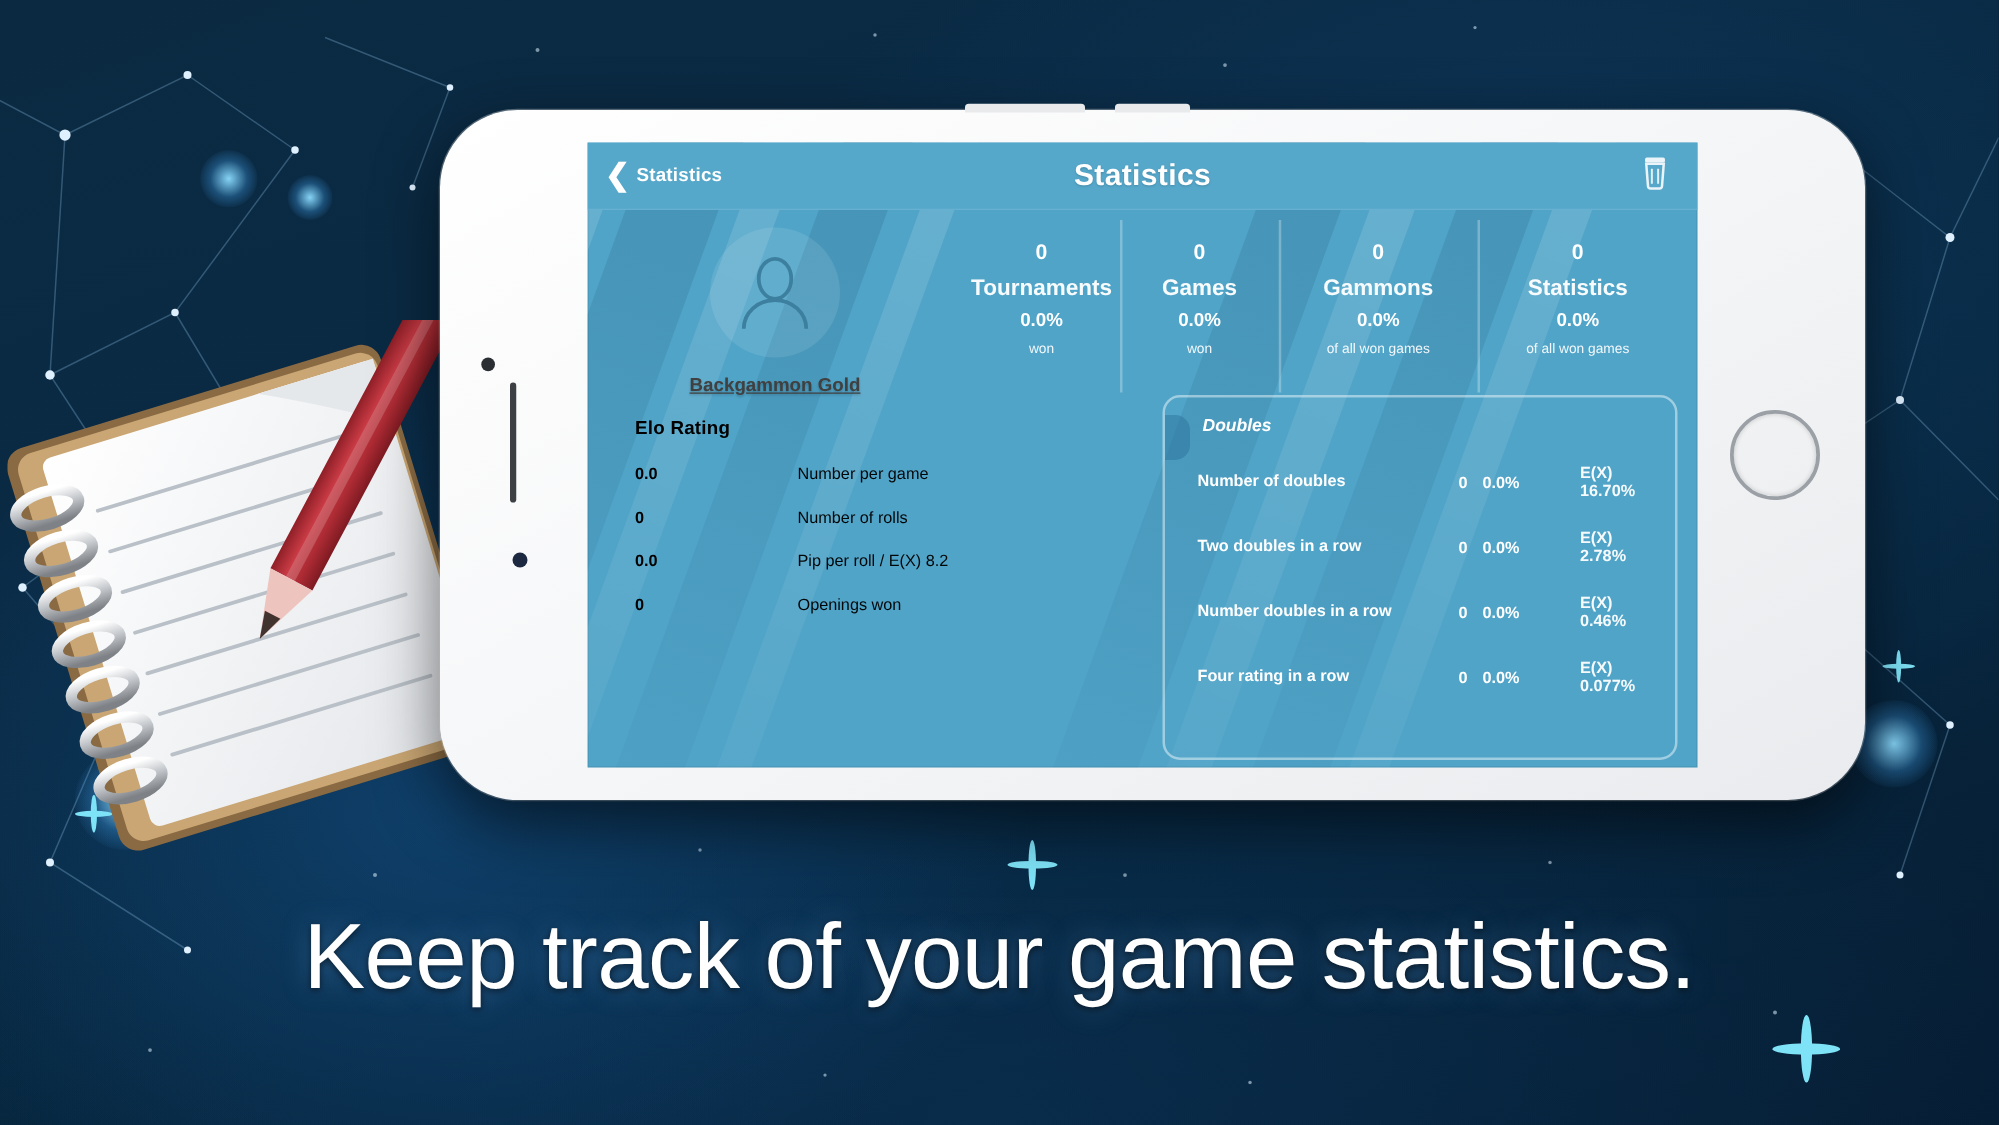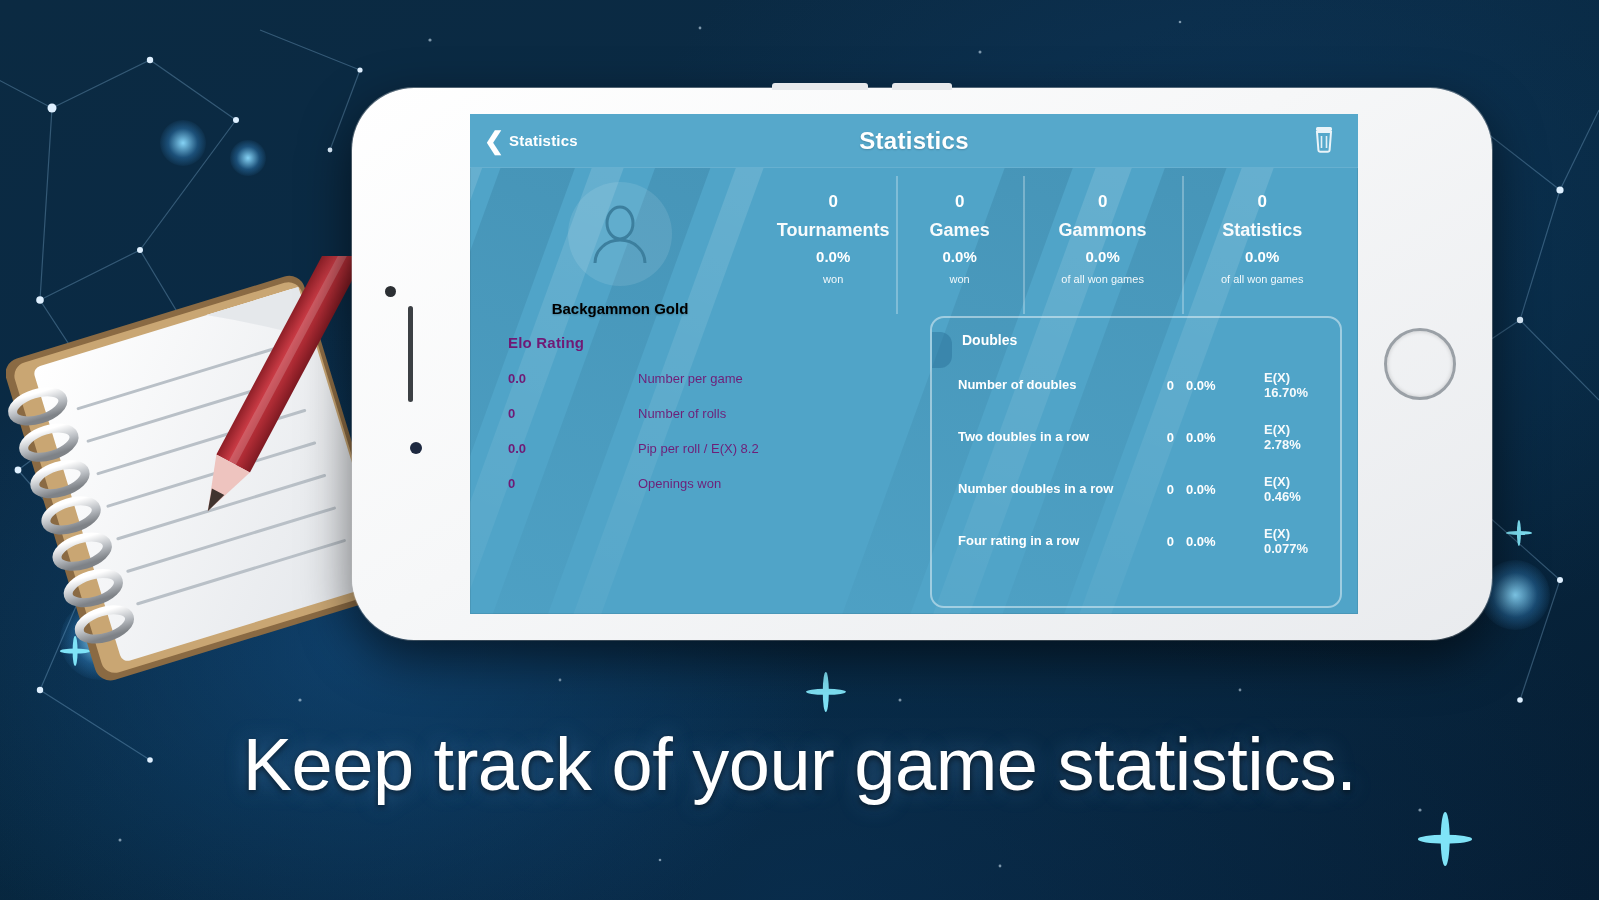--- a/index.html
+++ b/index.html
@@ -109,63 +109,64 @@
   #profile-col {
     width:300px; display:flex; flex-direction:column;
     align-items:center; justify-content:flex-start; padding-top:8px;
   }
   #avatar {
     width:104px; height:104px; border-radius:50%;
     background:rgba(255,255,255,0.10);
     display:flex; align-items:center; justify-content:center;
   }
   #username {
-    margin-top:14px; color:#000000; font-size:15px; font-weight:700;
+    margin-top:14px; color:#404040; font-size:15px; font-weight:700;
     text-shadow:0 1px 2px rgba(0,0,0,0.22);
+    text-decoration:underline;
   }
 
   #stat-cols { flex:1; display:flex; padding-right:16px; }
   .stat-col {
     flex:1; text-align:center; color:#fff;
     padding:18px 4px 0; position:relative;
   }
   .stat-col.divided::before {
     content:""; position:absolute; left:0; top:2px; bottom:14px;
     width:2px; background:rgba(255,255,255,0.28);
   }
   .stat-col.wide { flex:1.28; }
   .stat-value { font-size:17px; font-weight:700; line-height:1.2; }
   .stat-name  { font-size:18px; font-weight:600; margin-top:8px; opacity:0.96; }
   .stat-pct   { font-size:15px; font-weight:700; margin-top:7px; }
   .stat-sub   { font-size:11px; font-weight:500; margin-top:8px; opacity:0.92; }
 
   
   #panes { display:flex; padding:0 16px; gap:14px; height:280px; }
 
-  #elo-pane { width:430px; padding-left:22px; color:#701a75; }
+  #elo-pane { width:430px; padding-left:22px; color:#000000; }
   #elo-title { font-size:15px; font-weight:700; margin-top:6px; letter-spacing:0.2px; }
   .elo-row { display:flex; margin-top:20px; font-size:13px; }
   .elo-row .v { width:130px; font-weight:700; }
   .elo-row .l { font-weight:500; opacity:0.96; }
 
   #doubles-pane {
     flex:1; margin-top:-12px;
     border:2px solid rgba(255,255,255,0.45);
     border-radius:14px;
     position:relative;
     padding:14px 18px 0 26px;
     color:#fff;
     overflow:hidden;
   }
   #doubles-tab {
     position:absolute; left:-2px; top:14px; width:22px; height:36px;
     background:rgba(40,110,150,0.45);
     border-radius:0 12px 12px 0;
   }
-  #doubles-title { font-size:14px; font-weight:700; margin-left:4px; }
+  #doubles-title { font-size:14px; font-weight:700; margin-left:4px;font-style:italic; }
   .dbl-row {
     display:flex; align-items:center; margin-top:22px; font-size:13px;
   }
   .dbl-row .name { width:190px; font-weight:700; line-height:1.25; }
   .dbl-row .cnt  { width:26px; font-weight:700; text-align:right; }
   .dbl-row .pct  { width:90px; font-weight:700; padding-left:12px; }
   .dbl-row .exp  { flex:1; font-weight:600; opacity:0.95; }
 
   
   #caption {

